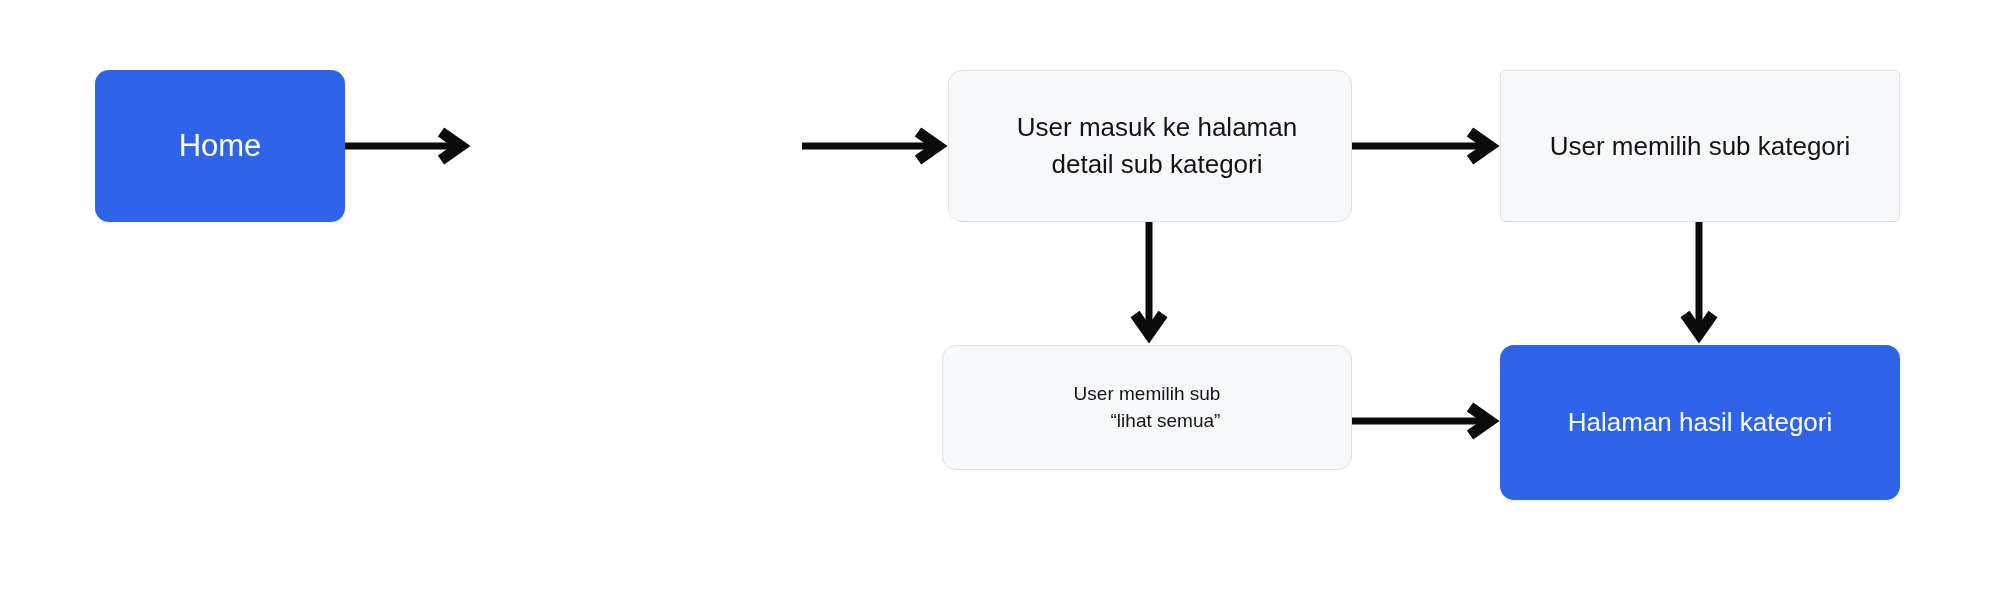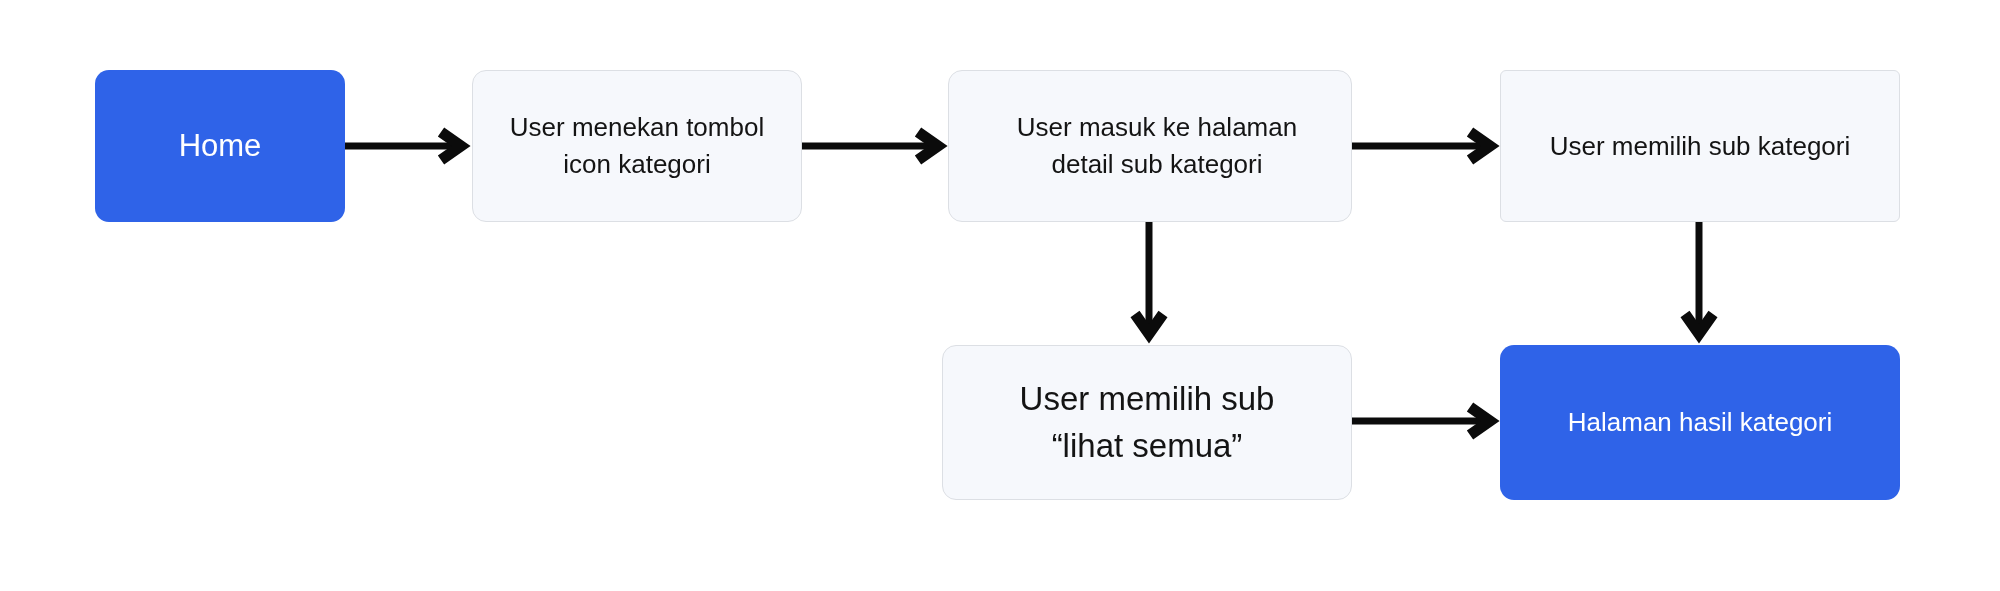--- a/index.html
+++ b/index.html
@@ -38,21 +38,21 @@
   .node.plain {
     background: #f6f8fc;
     color: #141414;
     border: 1.5px solid #dcdfe4;
   }
   
   #node-home      { left: 95px;   top: 70px;  width: 250px; height: 152px; font-size: 31px; }
   #node-icon-kategori { left: 472px;  top: 70px;  width: 330px; height: 152px; font-size: 26px; }
   #node-detail-sub-kategori { left: 948px; top: 70px; width: 404px; height: 152px; font-size: 26px; padding-left: 28px; }
   #node-pilih-sub-kategori { left: 1500px; top: 70px; width: 400px; height: 152px; font-size: 26px; border-radius: 6px; }
-  #node-lihat-semua { left: 942px;  top: 345px; width: 410px; height: 155px; font-size: 33px; }
+  #node-lihat-semua { left: 942px;  top: 345px; width: 410px; height: 125px; font-size: 19px; text-align: right; }
   #node-hasil-pencarian { left: 1500px; top: 345px; width: 400px; height: 155px; font-size: 26px; }
 
   .arrow {
     position: absolute;
     overflow: visible;
   }
   .arrow svg { display: block; overflow: visible; }
   .arrow path { fill: none; stroke: #0b0b0b; stroke-width: 7; }
   .arrow polyline { fill: none; stroke: #0b0b0b; stroke-width: 11; stroke-linecap: butt; stroke-linejoin: miter; }
 
@@ -65,22 +65,20 @@
   #arrow-detail-to-lihat   { left: 1128px; top: 222px; width: 42px; height: 126px; }
   #arrow-pilih-to-hasil    { left: 1678px; top: 222px; width: 42px; height: 126px; }
 </style>
 </head>
 <body>
 
 <div id="canvas">
 
   <div class="node primary" id="node-home">Home</div>
 
-  <div class="node plain" id="node-icon-kategori">User menekan tombol
-icon kategori</div>
 
   <div class="node plain" id="node-detail-sub-kategori">User masuk ke halaman
 detail sub kategori</div>
 
   <div class="node plain" id="node-pilih-sub-kategori">User memilih sub kategori</div>
 
   <div class="node plain" id="node-lihat-semua">User memilih sub
 “lihat semua”</div>
 
   <div class="node primary" id="node-hasil-pencarian">Halaman hasil kategori</div>

